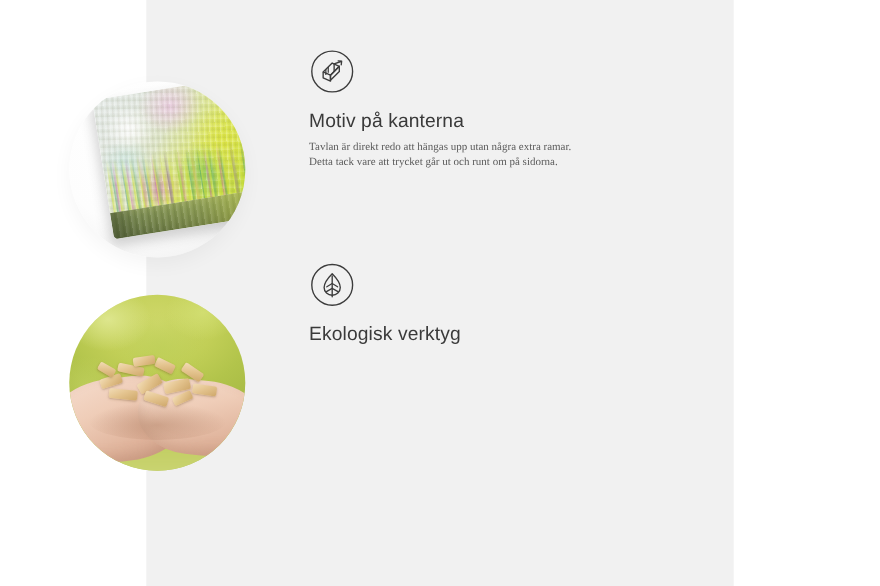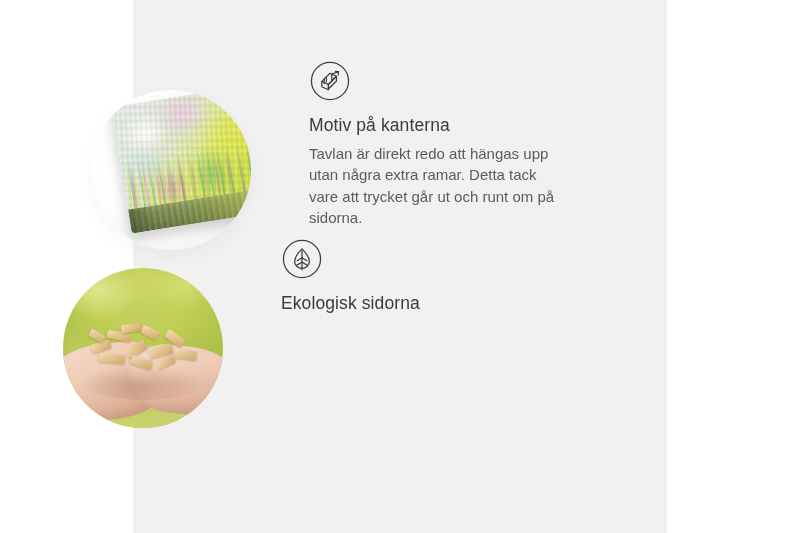--- a/index.html
+++ b/index.html
@@ -26,21 +26,21 @@
     top: 0;
     width: 534px;
     height: 533px;
     background: #f1f1f1;
   }
   .feature {
     position: absolute;
     display: flex;
     align-items: flex-start;
   }
-  .feature-one { left: 0px; top: 60px; padding-left: 28px; }
+  .feature-one { left: 0px; top: 44px; }
   .feature-two { left: 0px; top: 238px; }
 
   
   .media {
     position: relative;
     width: 160px;
     height: 160px;
     flex: 0 0 160px;
     margin-left: 63px;
     margin-top: 30px;
@@ -207,25 +207,26 @@
   .feat-title {
     margin: 13px 0 0 0;
     font-size: 17.5px;
     font-weight: 400;
     color: #3a3a3a;
     letter-spacing: 0.1px;
     line-height: 1.2;
   }
   .feat-desc {
     margin: 7px 6px 0 0;
-    font-size: 15px;
+    font-size: 10px;
     font-weight: 400;
     color: #5b5b5b;
     line-height: 1.42;
     max-width: 252px;
+    font-family: Liberation Serif, serif;
   }
 </style>
 </head>
 <body>
 
 <div class="stage">
 
   <div class="panel"></div>
 
   <div class="feature feature-one">
@@ -287,17 +288,17 @@
       <svg class="feat-icon" viewBox="0 0 48 48" fill="none">
         <circle cx="24" cy="24" r="21.2" stroke="#3c3c3c" stroke-width="1.25"></circle>
         <path d="M24 12.4 C18.6 17.8 15.6 22.4 15.6 26.8 C15.6 31.4 19.4 34.8 24 34.8 C28.6 34.8 32.4 31.4 32.4 26.8 C32.4 22.4 29.4 17.8 24 12.4 Z" stroke="#3c3c3c" stroke-width="1.25" stroke-linejoin="round"></path>
         <line x1="24" y1="14.6" x2="24" y2="36.4" stroke="#3c3c3c" stroke-width="1.25" stroke-linecap="round"></line>
         <path d="M24 22.6 L18.4 26.0" stroke="#3c3c3c" stroke-width="1.15" stroke-linecap="round"></path>
         <path d="M24 22.6 L29.6 26.0" stroke="#3c3c3c" stroke-width="1.15" stroke-linecap="round"></path>
         <path d="M24 27.6 L18.0 31.0" stroke="#3c3c3c" stroke-width="1.15" stroke-linecap="round"></path>
         <path d="M24 27.6 L30.0 31.0" stroke="#3c3c3c" stroke-width="1.15" stroke-linecap="round"></path>
       </svg>
 
-      <h3 class="feat-title">Ekologisk sidorna</h3>
+      <h3 class="feat-title">Ekologisk verktyg</h3>
     </div>
   </div>
 
 </div>
 
 </body></html>

